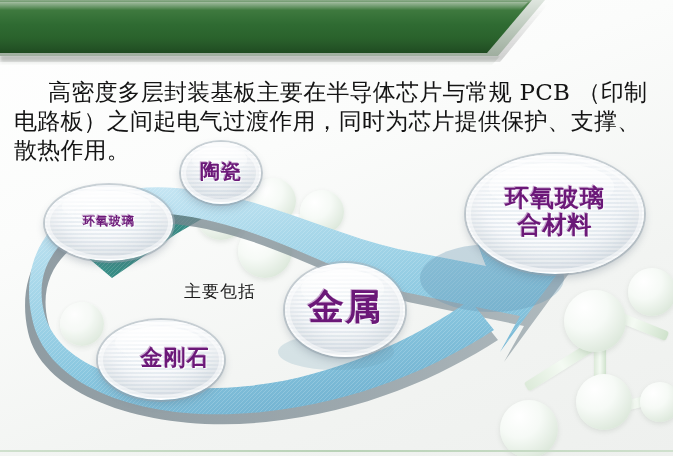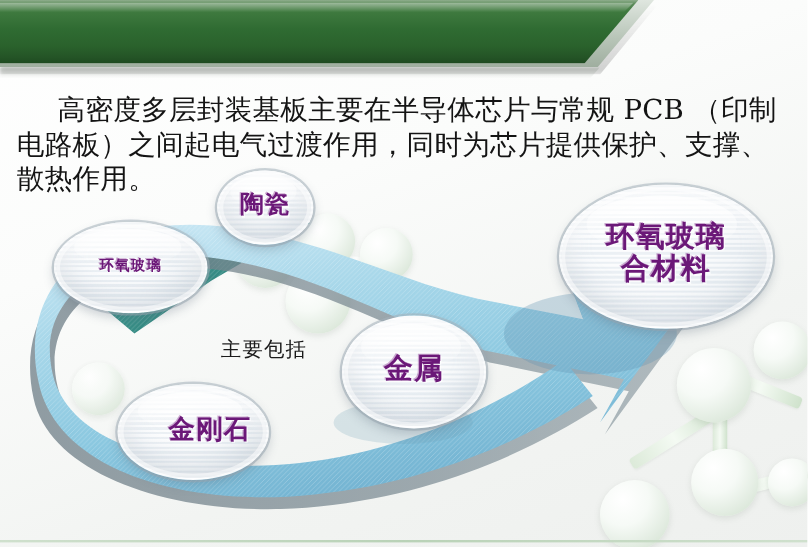--- a/index.html
+++ b/index.html
@@ -173,21 +173,21 @@
   #orb-ceramic      { left: 181px; top: 142px; width: 76px;  height: 58px; }
   #orb-ceramic .orb-label      { font-size: 20px; }
 
   #orb-epoxy        { left: 45px;  top: 185px; width: 124px; height: 72px; }
   #orb-epoxy .orb-label        { font-size: 12px; }
 
   #orb-mmc          { left: 466px; top: 154px; width: 174px; height: 116px; }
   #orb-mmc .orb-label          { font-size: 24px; }
 
   #orb-metal        { left: 285px; top: 263px; width: 116px; height: 90px; }
-  #orb-metal .orb-label        { font-size: 24px; }
+  #orb-metal .orb-label        { font-size: 36px; }
 
   #orb-diamond      { left: 98px;  top: 320px; width: 122px; height: 76px; }
   #orb-diamond .orb-label      { font-size: 22px; margin-left: 28px; }
 
   .includes-text {
     position: absolute;
     left: 184px; top: 252px;
     font-family: Liberation Serif, serif;
     font-size: 17px;
     color: #1a1a1a;

